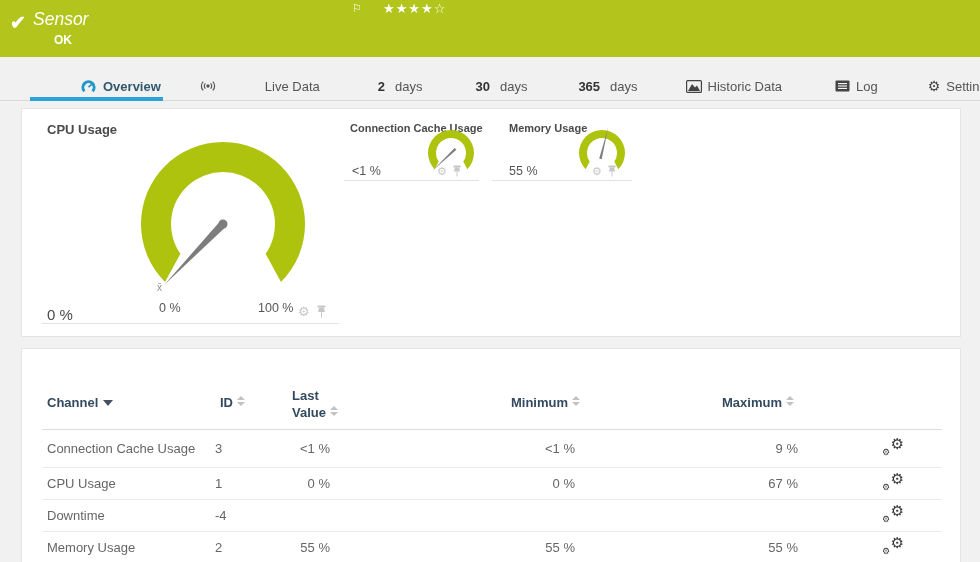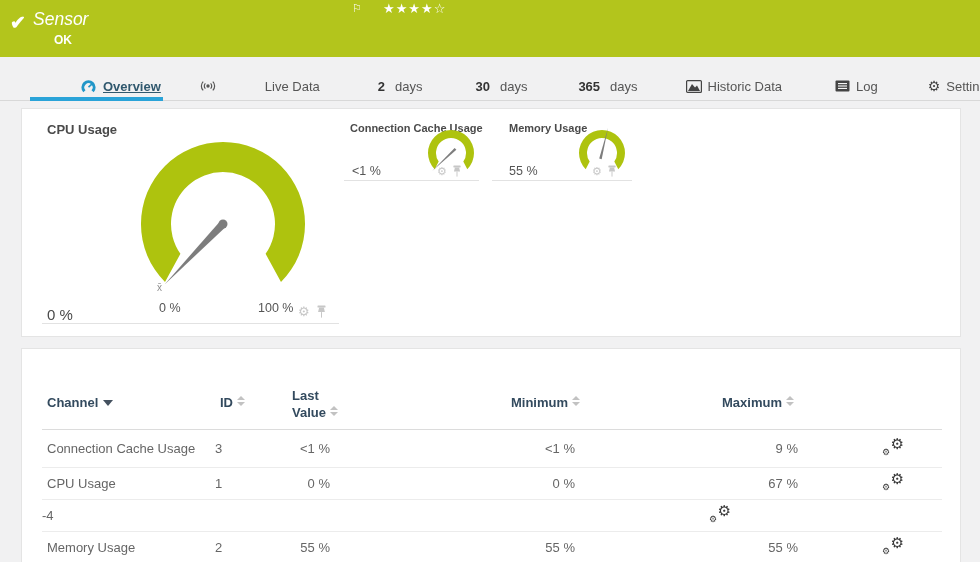--- a/index.html
+++ b/index.html
@@ -13,21 +13,21 @@
   .hdr-kind { position:absolute; left:33px; top:9px; font-size:17.5px; font-style:italic; }
   .hdr-title { position:absolute; left:90px; top:9px; font-size:17.5px; }
   .hdr-flag { position:absolute; left:352px; top:2px; font-size:11px; }
   .hdr-stars { position:absolute; left:383px; top:1px; font-size:13px; letter-spacing:1px; }
   .hdr-status { position:absolute; left:54px; top:33px; font-size:12px; font-weight:bold; }
 
   
   .tabbar { position:absolute; left:0; top:72px; width:980px; height:29px; border-bottom:1px solid #d8d8d8; display:flex; align-items:center; padding-left:80px; font-size:13px; color:#555; }
   .tab { display:flex; align-items:center; gap:6px; white-space:nowrap; cursor:pointer; }
   .tab .num { font-weight:bold; color:#333; margin-right:4px; }
-  .tab-active { color:#30586e; font-weight:bold;text-decoration:underline; }
+  .tab-active { color:#30586e; font-weight:bold; }
   .active-underline { position:absolute; left:30px; top:97px; width:133px; height:4px; background:#2aa3d8; }
   .t-live { margin-left:38px;gap:48px; } .t-2d { margin-left:58px; } .t-30d { margin-left:53px; }
   .t-365d { margin-left:51px; } .t-hist { margin-left:48px; } .t-log { margin-left:53px; } .t-set { margin-left:50px; }
   .gear-glyph { font-size:14px; color:#444; line-height:1; }
 
   
   .panel { position:absolute; left:21px; width:940px; background:#fff; border:1px solid #e4e4e4; }
   .panel-gauges { top:108px; height:229px; }
   .panel-table { top:348px; height:230px; }
 
@@ -215,20 +215,21 @@
       </div>
       <div class="trow">
         <span class="c-channel">CPU Usage</span>
         <span class="c-id">1</span>
         <span class="c-last">0 %</span>
         <span class="c-min">0 %</span>
         <span class="c-max">67 %</span>
         <span class="c-icon"><span class="dbl-gear"><span class="big">⚙</span><span class="small">⚙</span></span></span>
       </div>
       <div class="trow">
+        <span class="c-channel">Downtime</span>
         <span class="c-id">-4</span>
         <span class="c-last"></span>
         <span class="c-min"></span>
         <span class="c-max"></span>
         <span class="c-icon"><span class="dbl-gear"><span class="big">⚙</span><span class="small">⚙</span></span></span>
       </div>
       <div class="trow">
         <span class="c-channel">Memory Usage</span>
         <span class="c-id">2</span>
         <span class="c-last">55 %</span>

